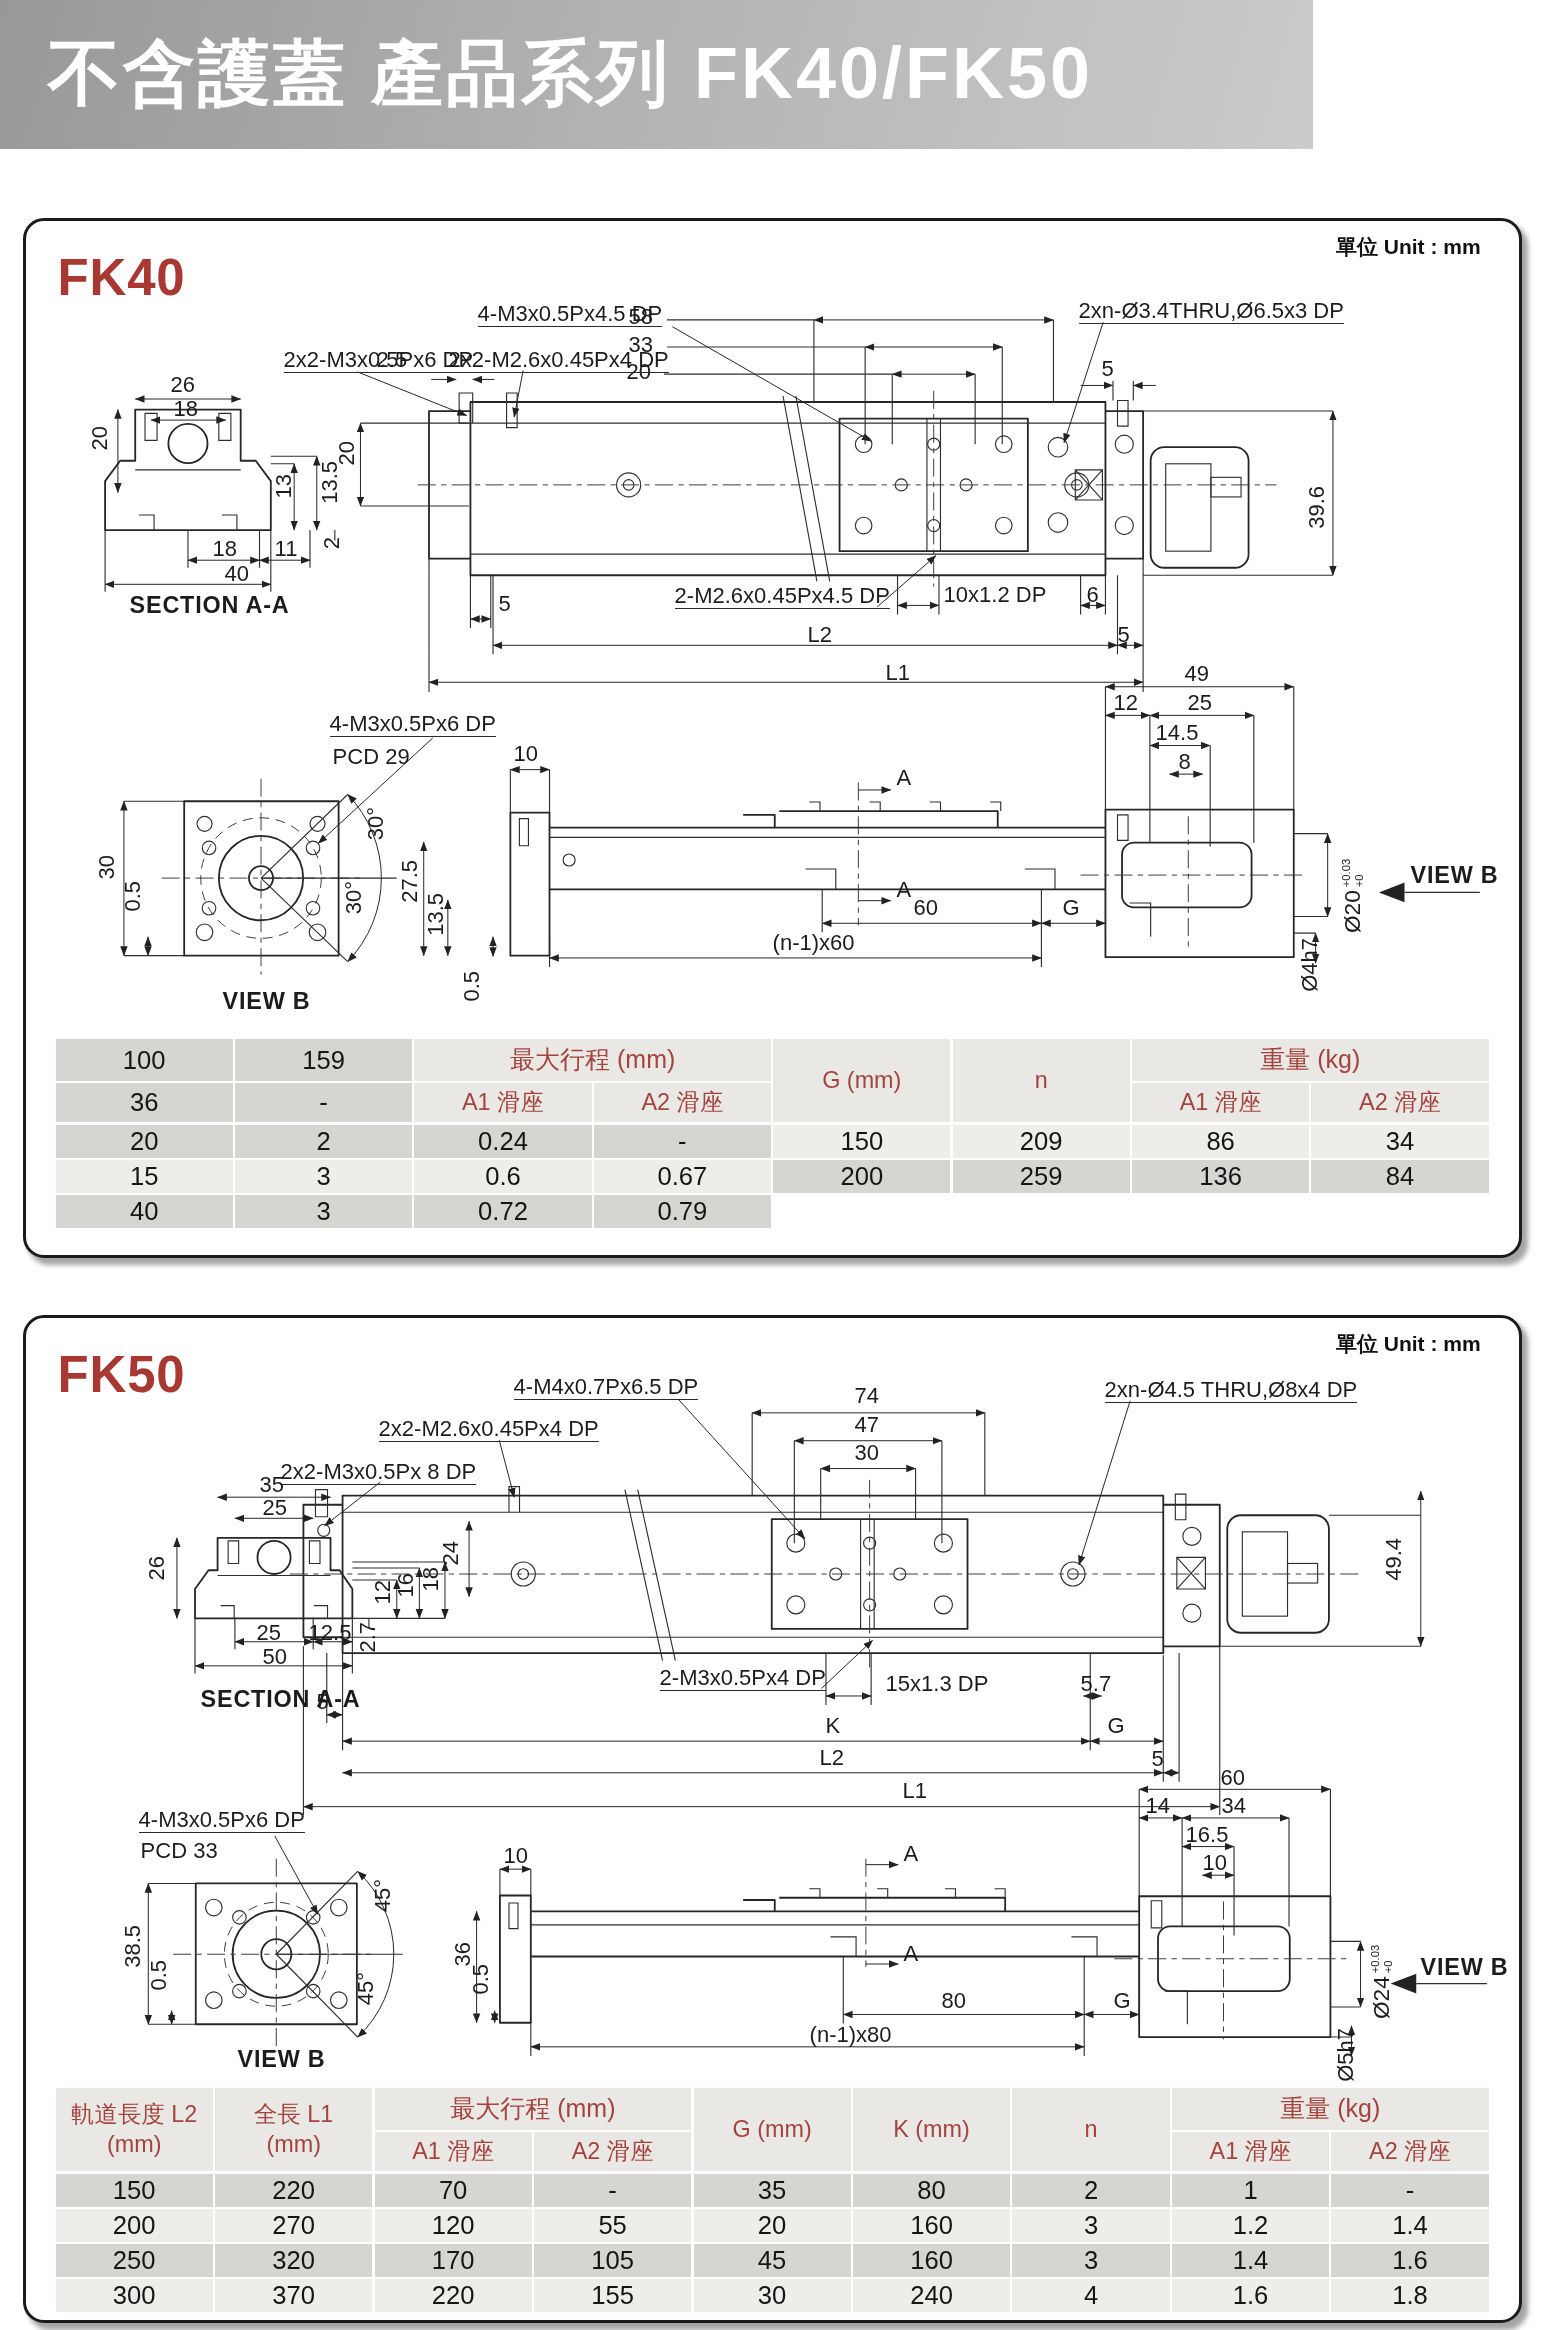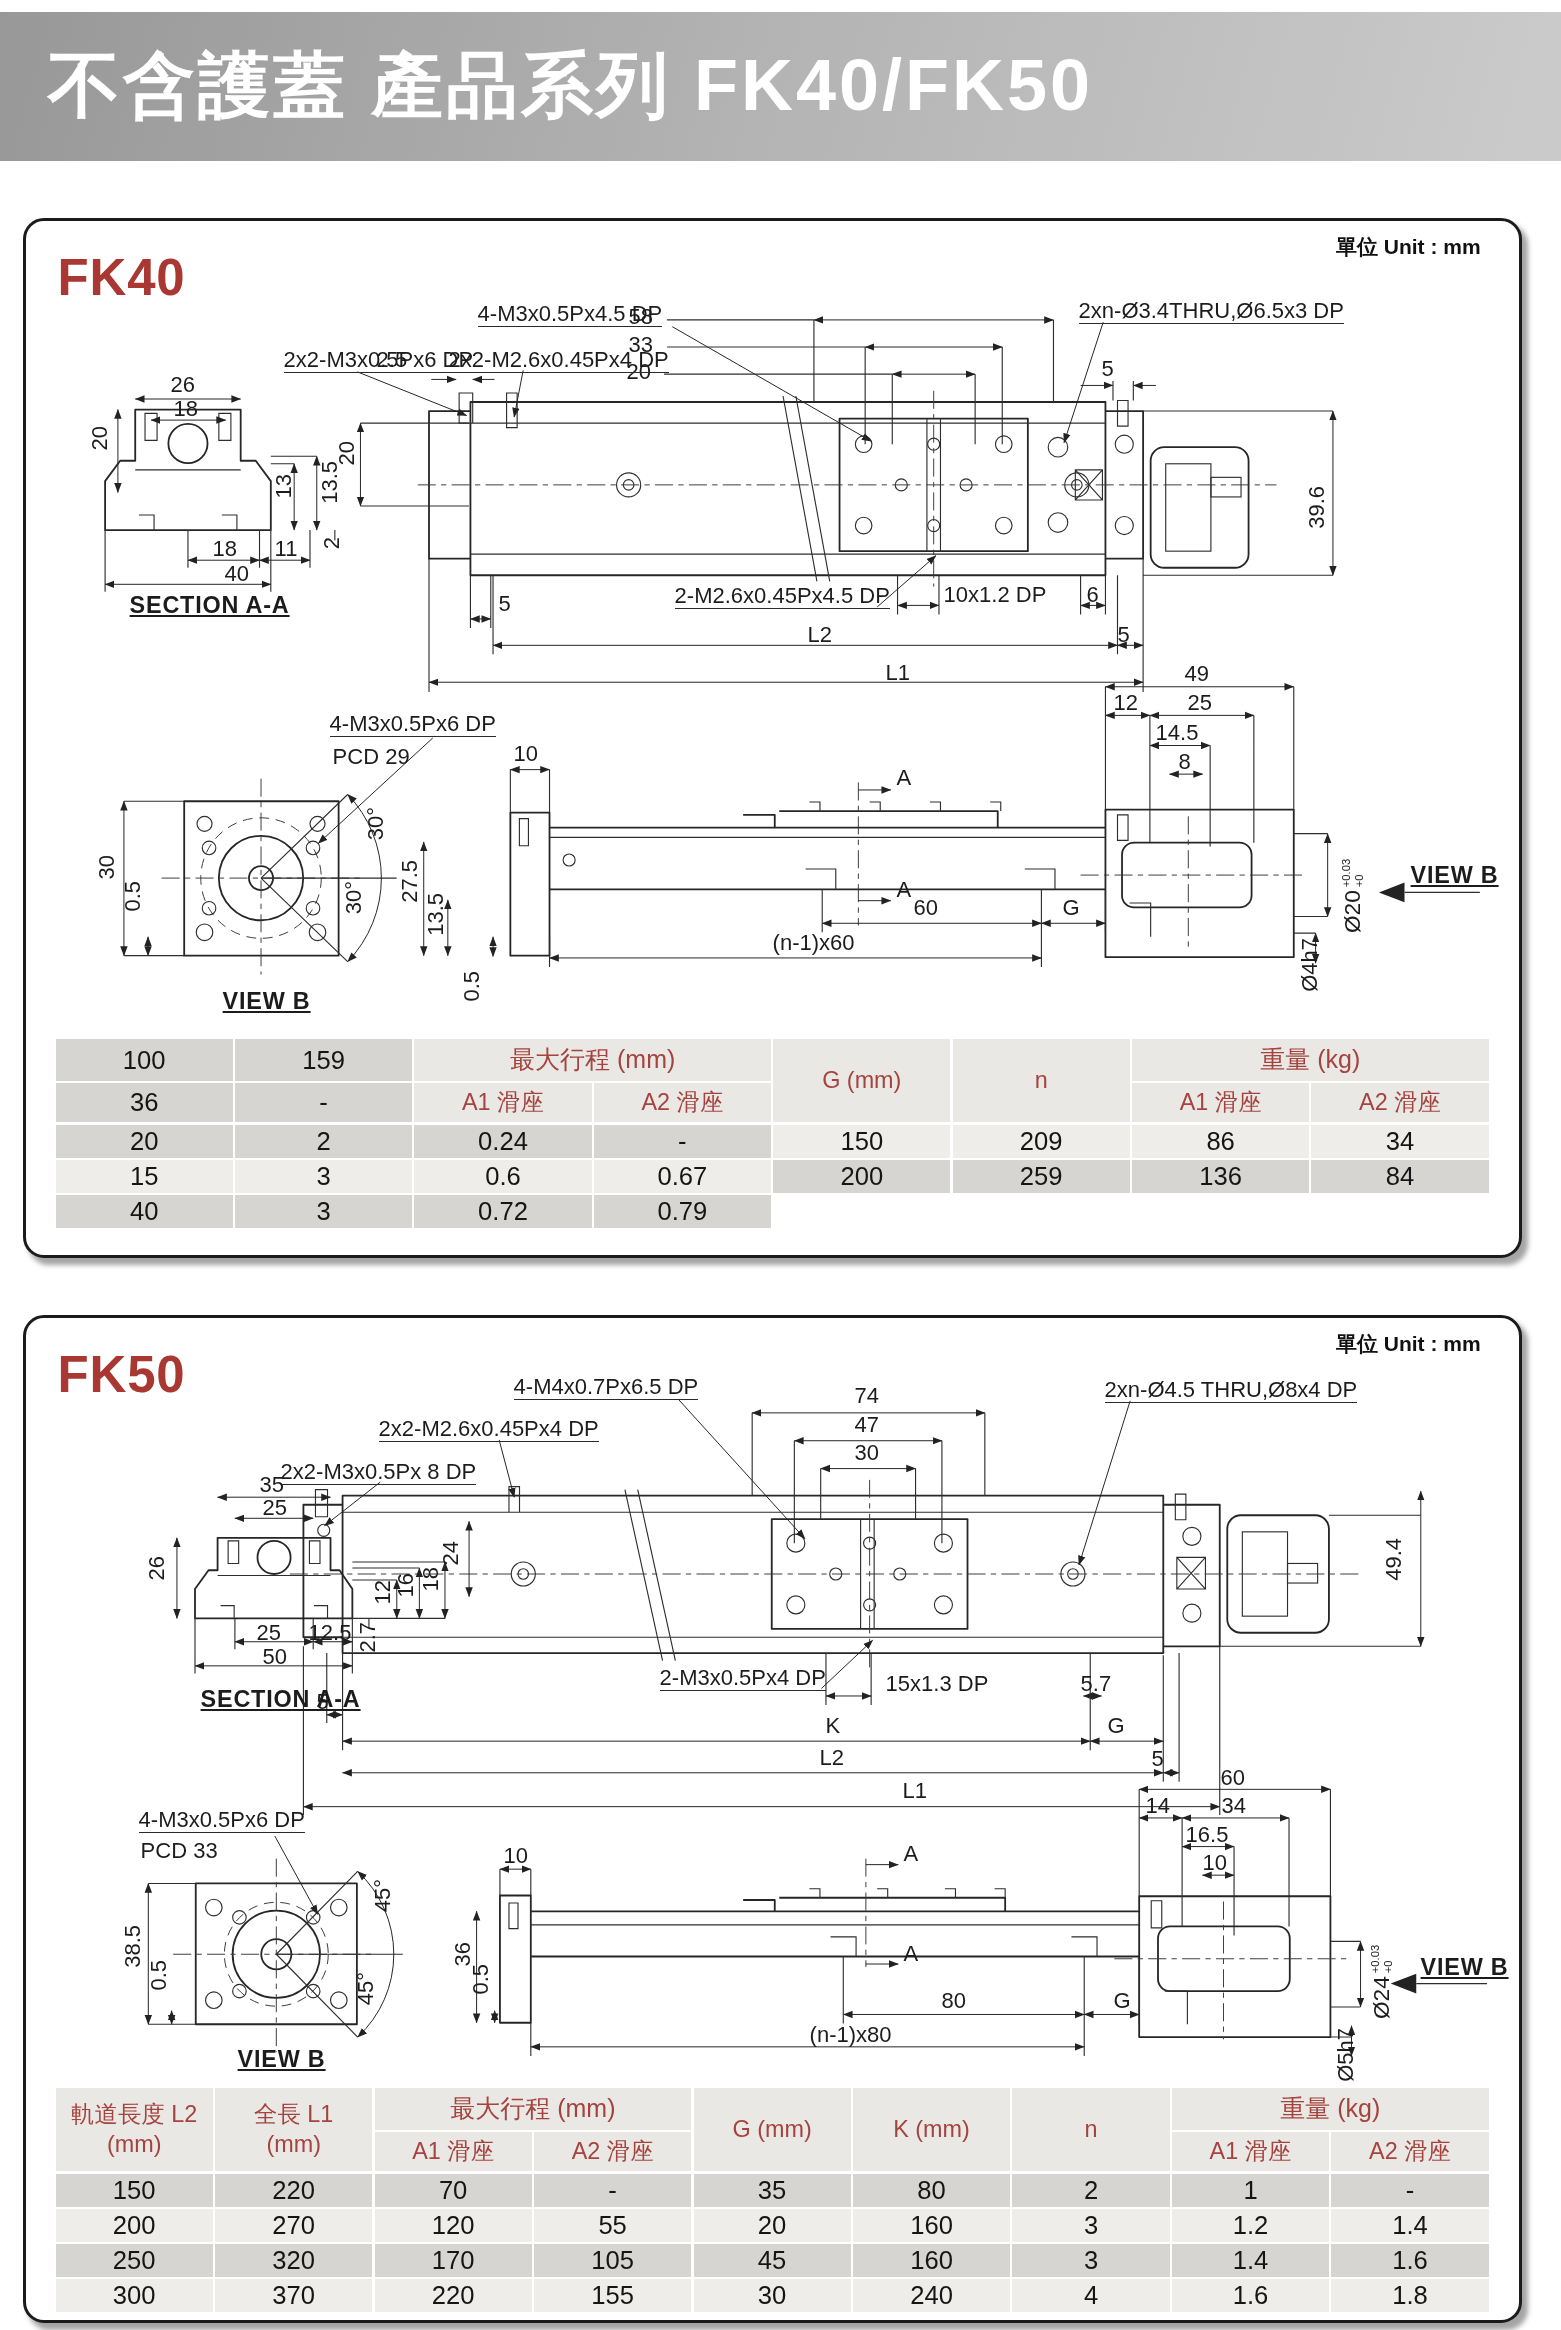--- a/index.html
+++ b/index.html
@@ -1,31 +1,31 @@
 <!DOCTYPE html>
 <html style="font-size:12px"><head>
 <meta charset="utf-8">
 <style>
   html,body{margin:0;padding:0;background:#ffffff;width:1561px;height:2330px;
     font-family:"Liberation Sans", sans-serif;position:relative;overflow:hidden;}
-  .banner{position:absolute;left:0;top:12px;width:1561px;height:149px;
+  .banner{position:absolute;left:0;top:0;width:1313px;height:149px;
     background:linear-gradient(105deg,#989898 0%,#b3b3b3 48%,#cbcbcb 100%);}
   .banner-title{position:absolute;left:48px;top:25.6px;font-size:72px;font-weight:bold;
     color:#ffffff;letter-spacing:3px;white-space:nowrap;}
   .panel{position:absolute;left:22.6px;width:1493px;background:#fff;border:3px solid #1b1b1b;
     border-radius:21px;box-shadow:5.3px 6.8px 5.3px rgba(90,90,90,.55);}
   #p40{top:218px;height:1034px;}
   #p50{top:1315px;height:1002px;}
   .unit{position:absolute;right:38px;top:12px;font-size:21px;font-weight:600;color:#111;}
   .ptitle{position:absolute;left:32px;top:27px;font-size:51px;font-weight:800;color:#A93833;letter-spacing:0.8px;}
   .draw{position:absolute;left:0;top:0;}
   .lb{position:absolute;font-size:22px;color:#1c1c1c;white-space:nowrap;line-height:1.05;}
   .un{border-bottom:1.5px solid #2a2a2a;padding-bottom:0.8px;}
   .rot{writing-mode:vertical-rl;transform:rotate(180deg);}
-  .cap{font-size:23.4px;font-weight:bold;letter-spacing:0.8px;text-decoration:underline;}
+  .cap{font-size:23.4px;font-weight:bold;letter-spacing:0.8px;}
   .tolbox{position:absolute;transform:rotate(-90deg);transform-origin:center;display:flex;
     align-items:center;gap:3px;font-size:22.6px;height:32px;color:#1c1c1c;}
   .tol{display:flex;flex-direction:column;font-size:11.3px;line-height:1.15;}
   .tol i{font-style:normal;}
   .k1{stroke:#262626;stroke-width:2.4;fill:none;stroke-linejoin:round;}
   .k2{stroke:#2e2e2e;stroke-width:1.5;fill:none;}
   .dm{stroke:#222;stroke-width:1.3;fill:none;}
   .cl{stroke:#3a3a3a;stroke-width:1.3;fill:none;stroke-dasharray:24 7 7 7;}
   .clc{stroke:#3a3a3a;stroke-width:1.3;fill:none;stroke-dasharray:13 9;}
   .tbl{position:absolute;display:grid;gap:2.3px;background:#fff;width:1433px;left:30px;}

